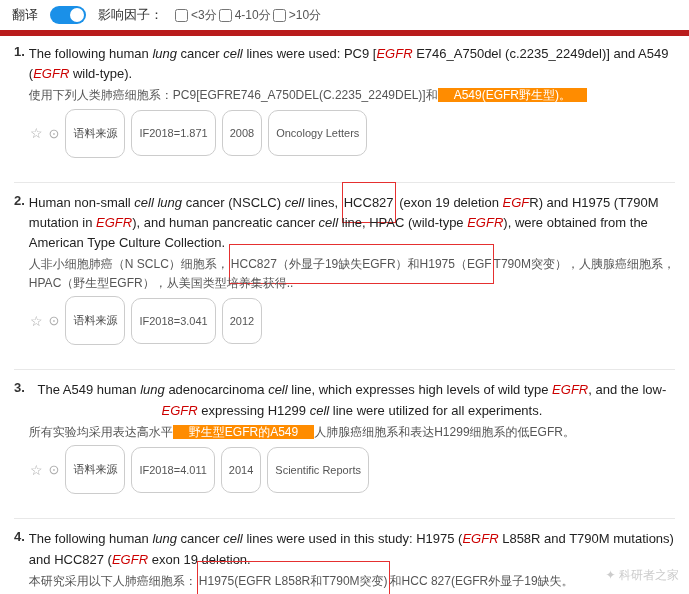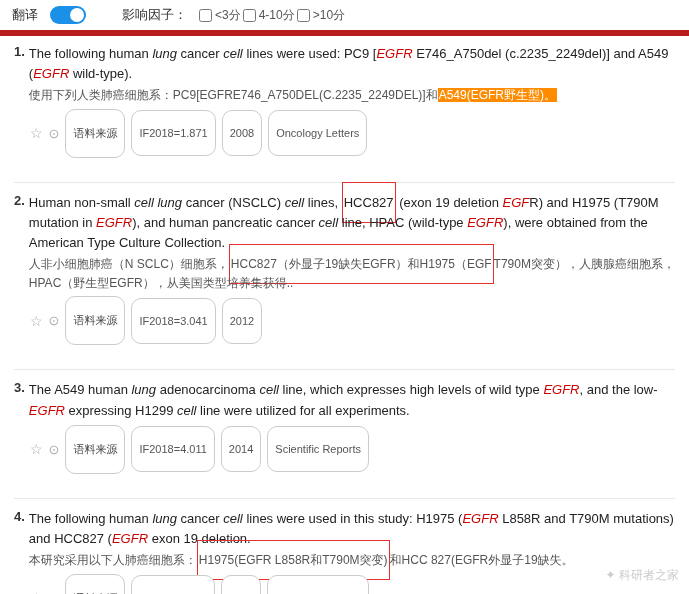--- a/index.html
+++ b/index.html
@@ -40,21 +40,21 @@
       position: absolute;
       right: 2px;
       width: 14px;
       height: 14px;
       background: #fff;
       border-radius: 50%;
     }
     .filter-label {
       font-size: 13px;
       color: #333;
-      margin-left: 24px;
+      margin-left: 0;
       text-align: right;
     }
     .filter-group {
       display: flex;
       align-items: flex-start;
       gap: 2px;
     }
     .checkbox-item {
       display: flex;
       align-items: center;
@@ -96,21 +96,21 @@
       color: #555;
       margin-left: 16px;
       margin-top: 2px;
     }
 
     .italic { font-style: italic; }
 
     .highlight-orange {
       background-color: #ff8c00;
       color: #fff;
-      padding: 0 1px;
+      padding: 0 16px;
     }
     .highlight-red-border {
       border: 1.5px solid #e53030;
       padding: 12px 1px;
     }
 
     
     .meta-row {
       display: flex;
       align-items: center;
@@ -218,22 +218,25 @@
       <span class="tag">2012</span>
     </div>
   </div>
 
   <hr class="divider-line">
 
   <div class="result-item">
     <div style="display:flex; gap:4px;">
       <span class="result-number">3.</span>
       <div>
-        <div class="result-text-en" style="margin-left:0;">
+        <div class="result-text-en" style="margin-left:0;text-align:center;">
           The A549 human <span class="italic">lung</span> adenocarcinoma <span class="italic">cell</span> line, which expresses high levels of wild type <span class="italic" style="color:#cc0000;">EGFR</span>, and the low-<span class="italic" style="color:#cc0000;">EGFR</span> expressing H1299 <span class="italic">cell</span> line were utilized for all experiments.
+        </div>
+        <div class="result-text-zh" style="margin-left:0;">
+          所有实验均采用表达高水平<span class="highlight-orange">野生型EGFR的A549</span>人肺腺癌细胞系和表达H1299细胞系的低EGFR。
         </div>
       </div>
     </div>
     <div class="meta-row">
       <span class="star-icon">☆</span>
       <span class="recycle-icon">⊙</span>
       <span class="tag source">语料来源</span>
       <span class="tag">IF2018=4.011</span>
       <span class="tag">2014</span>
       <span class="tag">Scientific Reports</span>

